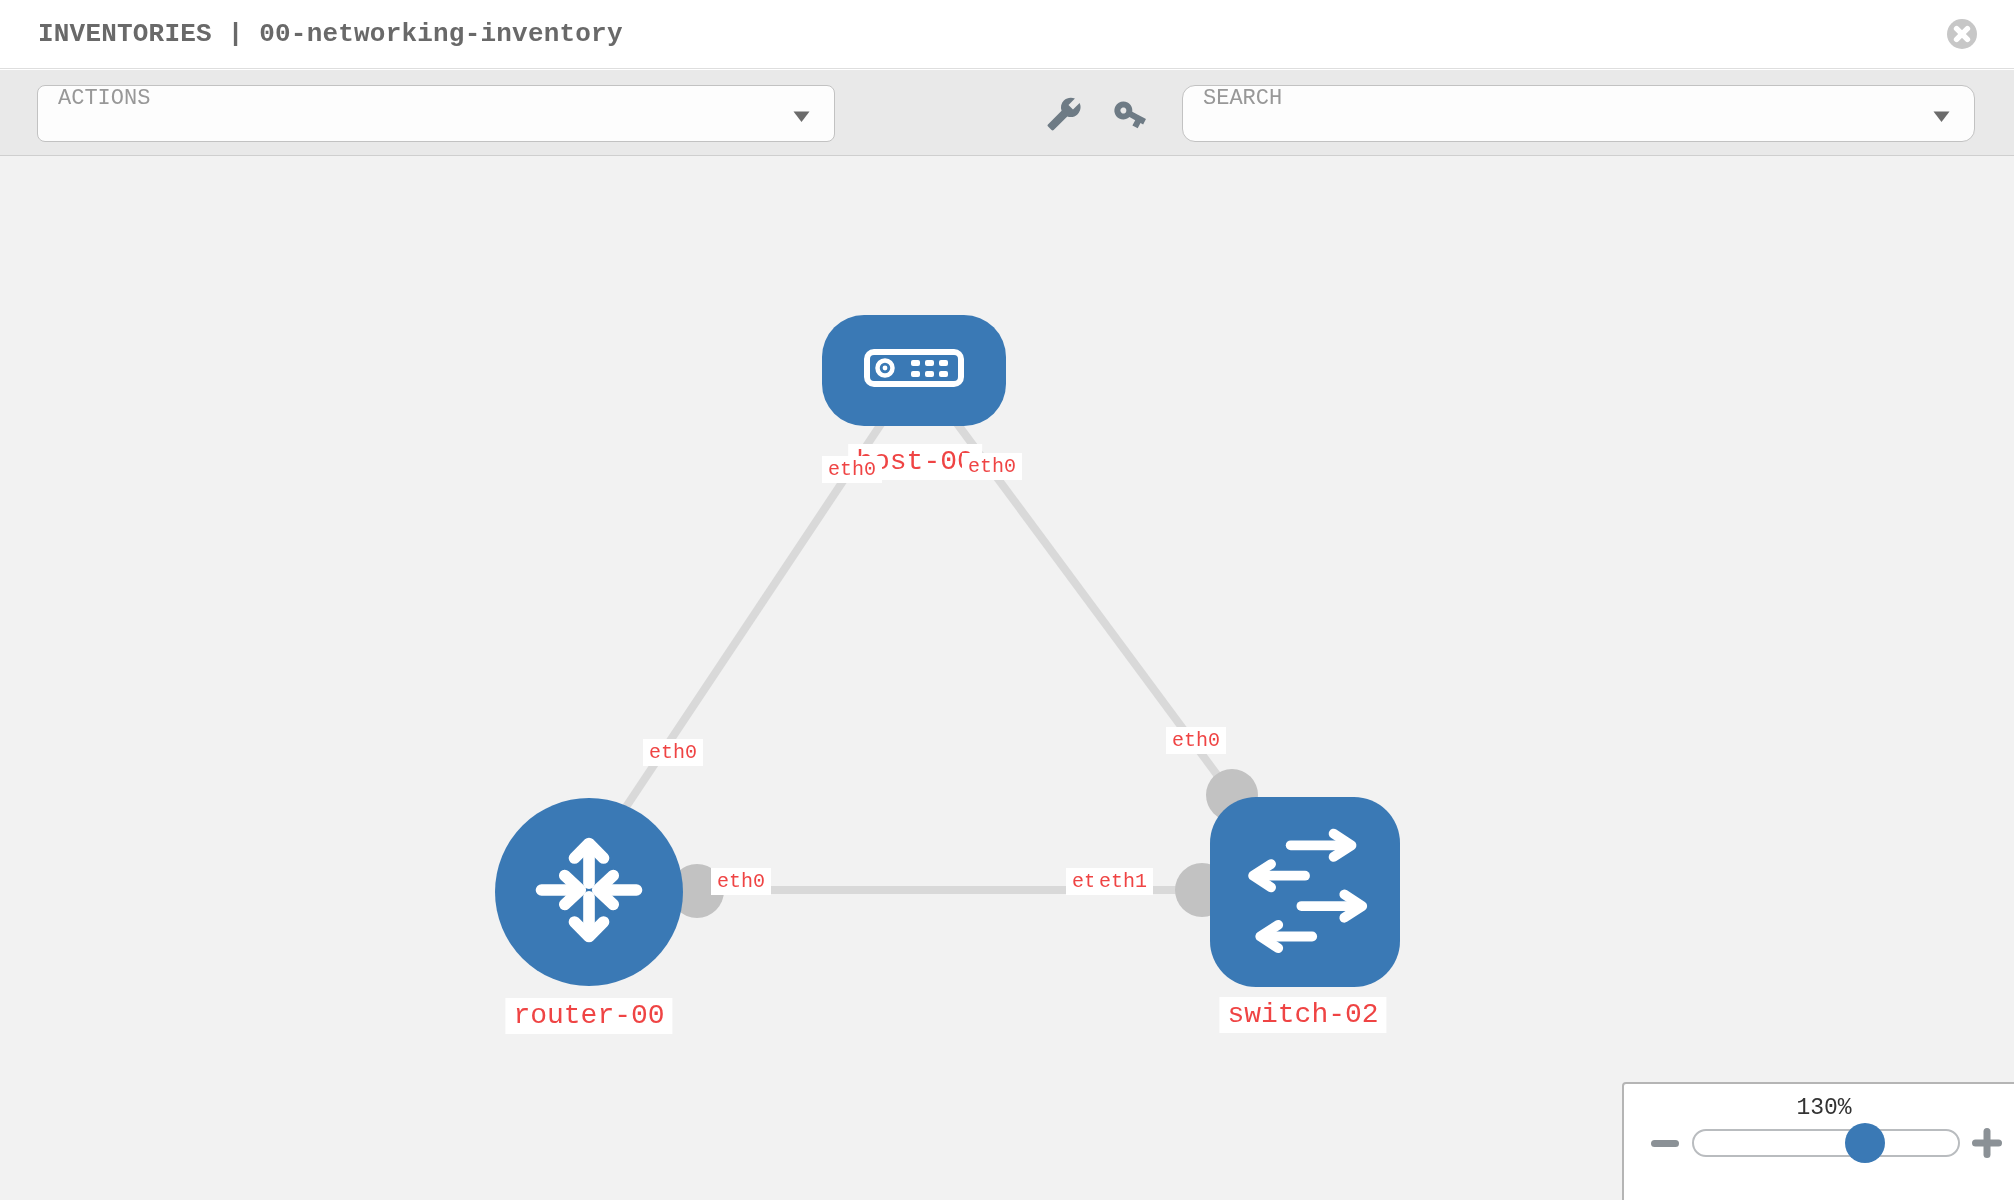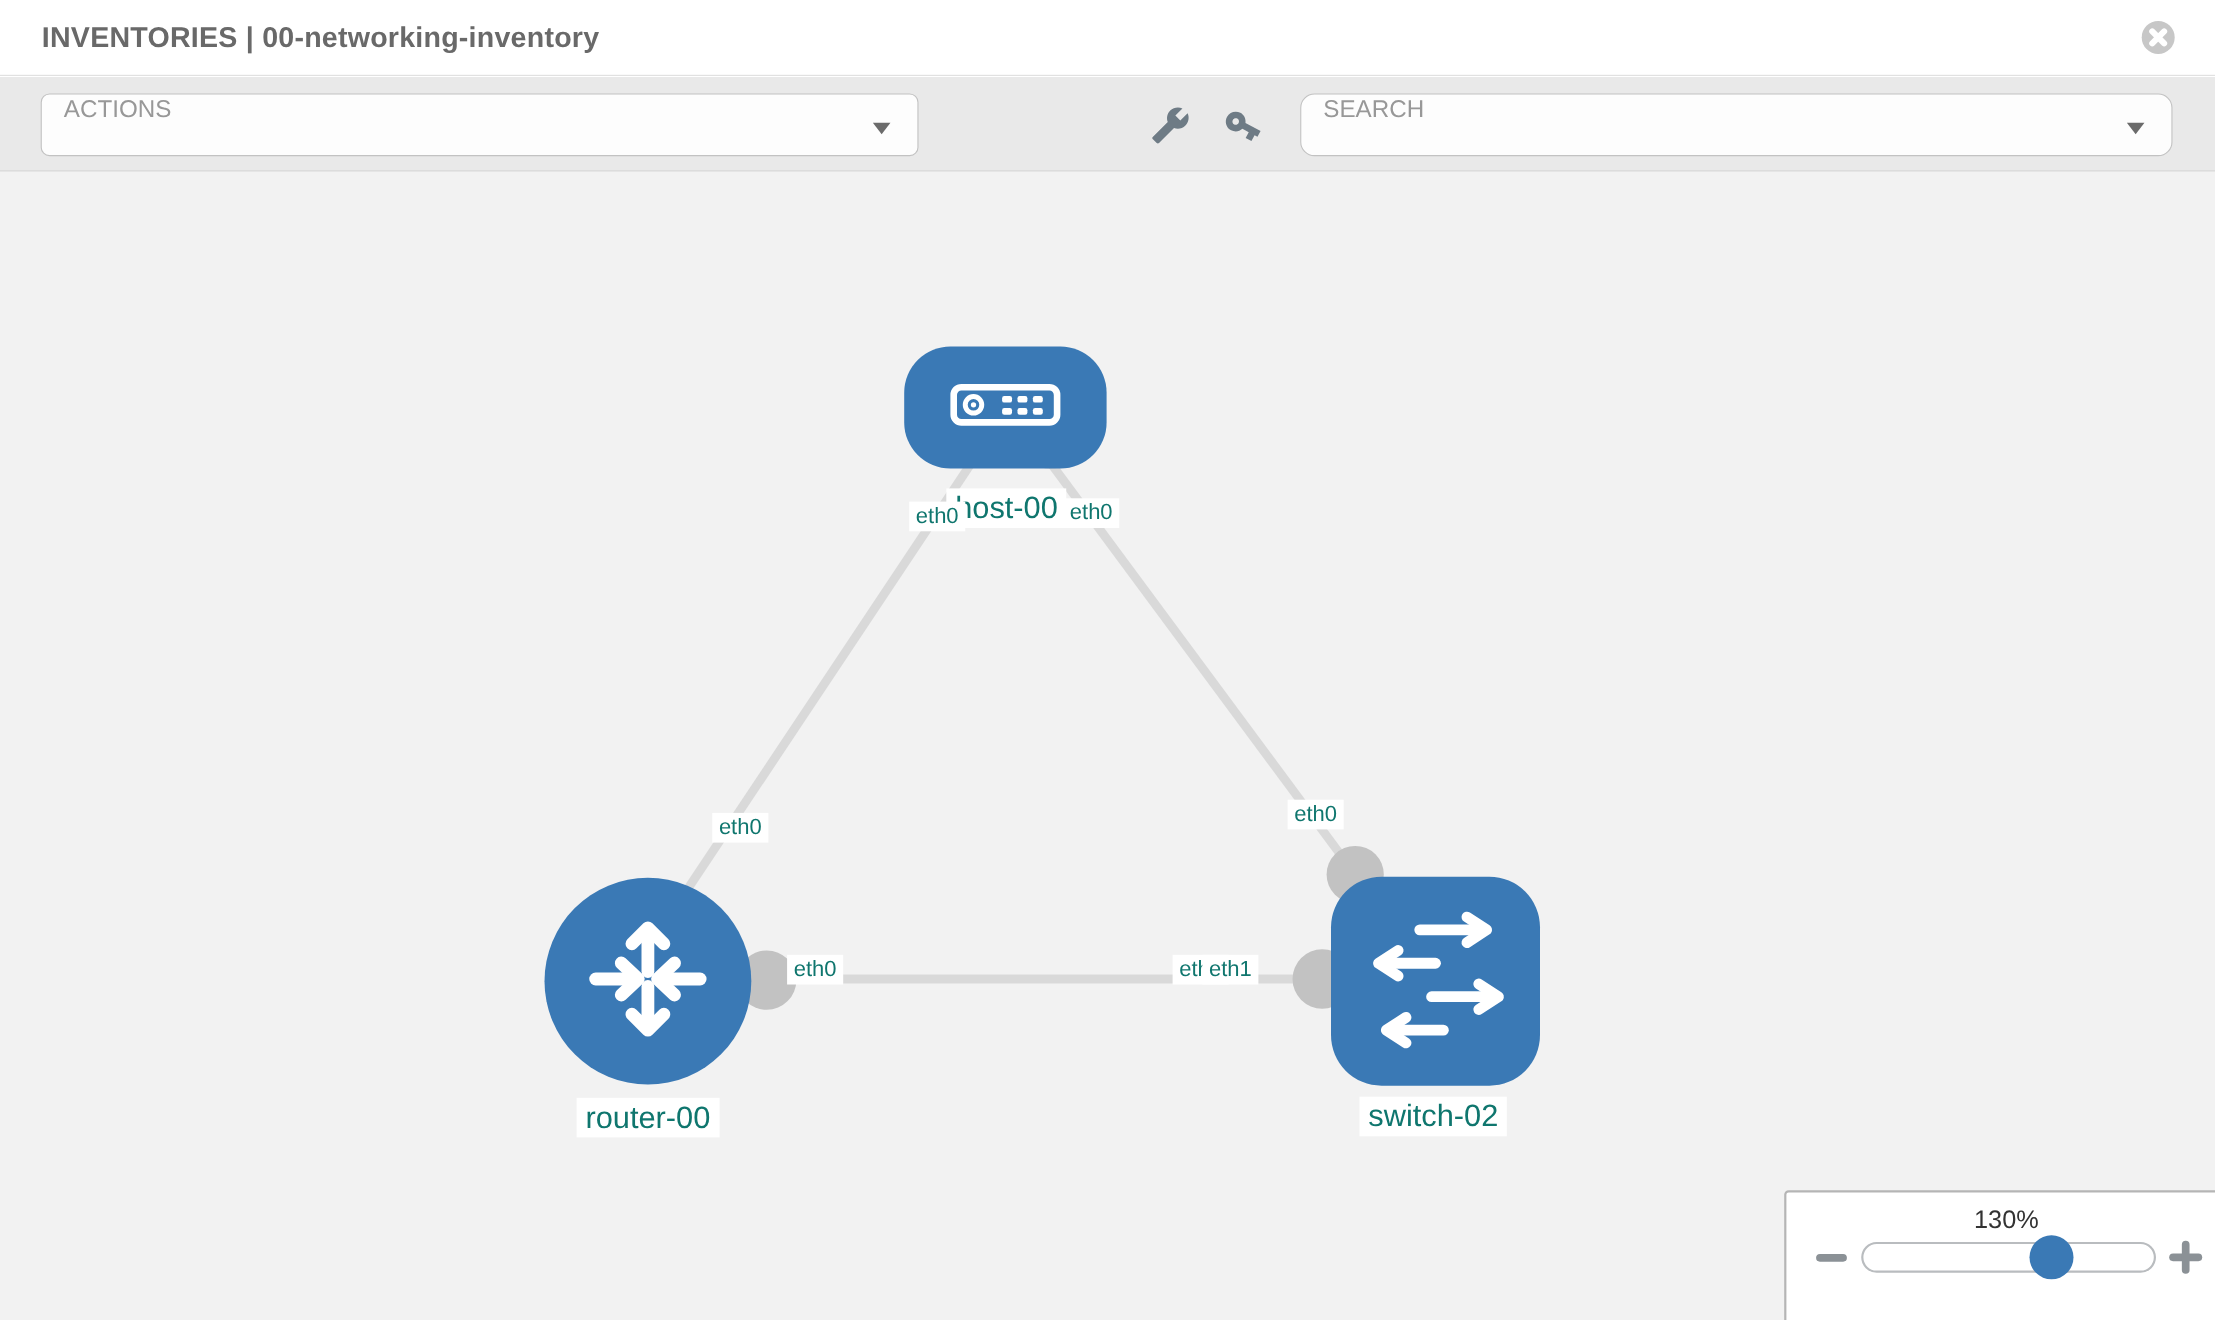--- a/index.html
+++ b/index.html
@@ -1,19 +1,19 @@
 <!DOCTYPE html>
 <html><head>
 <meta charset="utf-8">
 <style>
   * { margin:0; padding:0; box-sizing:border-box; }
   html,body { background:#fff; }
   .app {
     position:relative; width:2014px; height:1200px; overflow:hidden;
-    font-family:Liberation Sans, sans-serif; background:#fff;
+    font-family:Liberation Mono, monospace; background:#fff;
   }
 
   
   .header {
     position:absolute; top:0; left:0; width:2014px; height:69px;
     background:#ffffff; border-bottom:1px solid #dedede;
   }
   .page-title {
     position:absolute; left:38px; top:50%; transform:translateY(-50%);
     font-size:26px; font-weight:bold; color:#696969; letter-spacing:0.2px;
@@ -52,21 +52,21 @@
     background:#f2f2f2;
   }
   .edges-svg { position:absolute; left:0; top:0; }
 
   .node { position:absolute; display:flex; align-items:center; justify-content:center; cursor:pointer; }
   .node-host   { left:822px;  top:159px; width:184px; height:111px; border-radius:42px; background:#3a79b5; }
   .node-router { left:495px;  top:642px; width:188px; height:188px; border-radius:50%;  background:#3a79b5; }
   .node-switch { left:1210px; top:641px; width:190px; height:190px; border-radius:46px; background:#3a79b5; }
 
   .graph-label {
-    position:absolute; background:#ffffff; color:#0f766e;
+    position:absolute; background:#ffffff; color:#ef4444;
     white-space:nowrap; line-height:1.15;
   }
   .node-name { font-size:28px; padding:2px 8px; transform:translateX(-50%); }
   .if-label  { font-size:20px; padding:2px 6px; transform:translateX(-50%); }
   .if-label-abs { font-size:20px; padding:2px 6px; } 
 
   .lbl-host    { left:915px;  top:288px; }
   .lbl-router  { left:589px;  top:842px; }
   .lbl-switch  { left:1303px; top:841px; }
 

